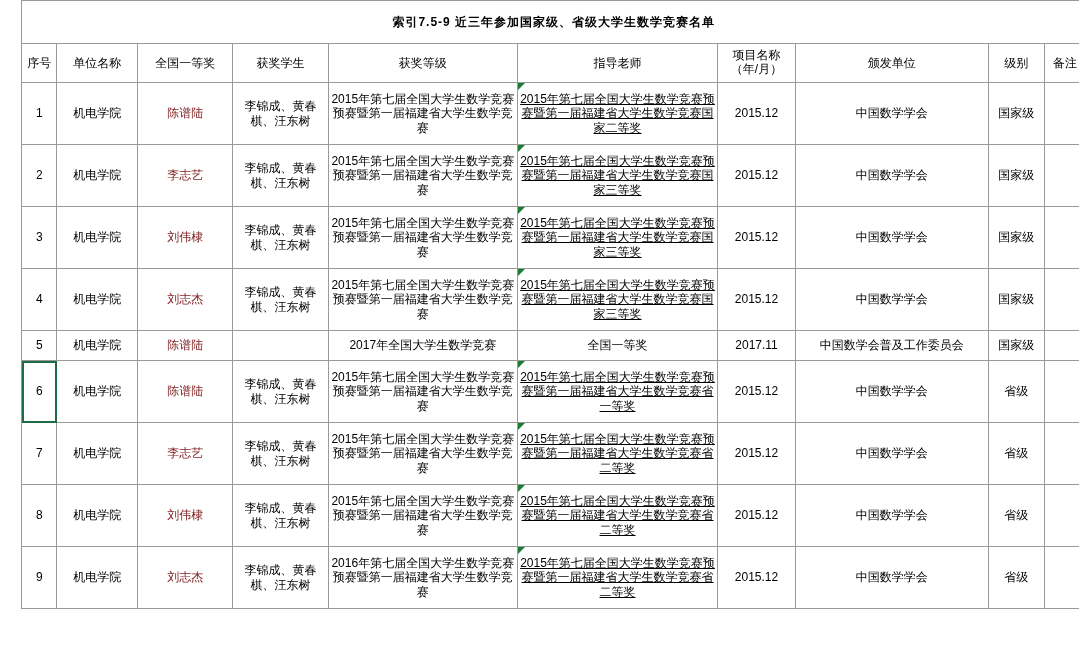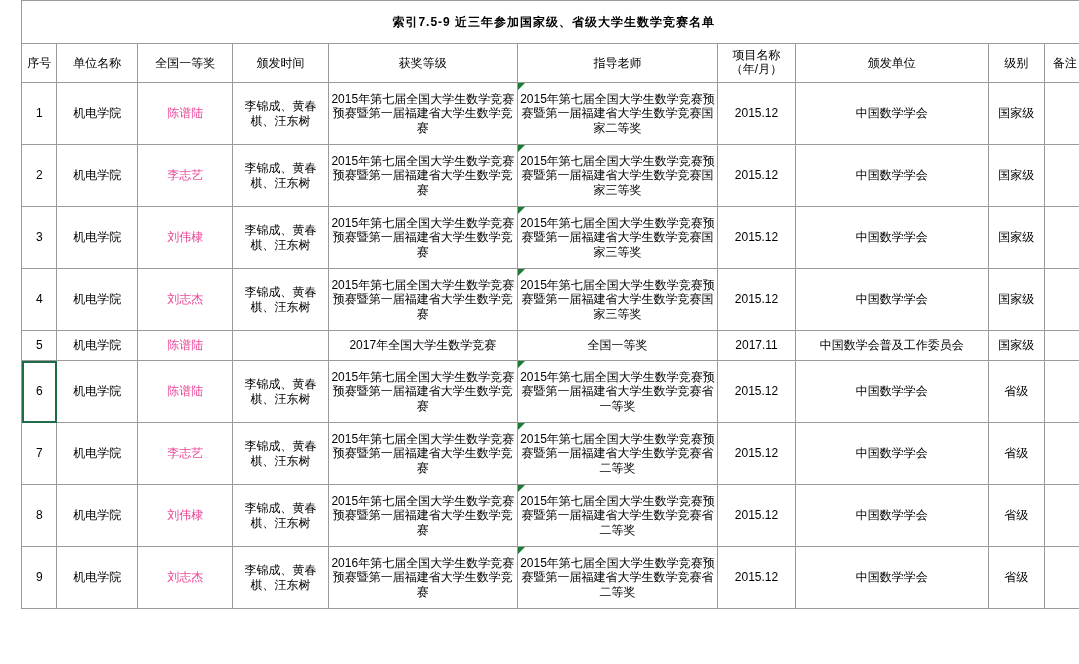--- a/index.html
+++ b/index.html
@@ -56,24 +56,25 @@
     color: #000;
   }
   .hdr td {
     height: 34px;
     font-size: 12px;
   }
   .hdr .two-line {
     line-height: 1.15;
   }
   .name-cell {
-    color: #ec4899;
+    color: #7f1d1d;
   }
   .mark {
     position: relative;
+    text-decoration: underline;
   }
   .mark::before {
     content: "";
     position: absolute;
     top: 0;
     left: 0;
     border-top: 7px solid #1e7b34;
     border-right: 7px solid transparent;
   }
   .selected {
@@ -109,21 +110,21 @@
     <tbody id="tbody">
       <tr class="title-row">
         <td class="rowhdr"></td>
         <td colspan="10">索引7.5-9 近三年参加国家级、省级大学生数学竞赛名单</td>
       </tr>
       <tr class="hdr">
         <td class="rowhdr"></td>
         <td>序号</td>
         <td>单位名称</td>
         <td>全国一等奖</td>
-        <td>颁发时间</td>
+        <td>获奖学生</td>
         <td>获奖等级</td>
         <td>指导老师</td>
         <td class="two-line">
           <div>项目名称</div>
           <div>（年/月）</div>
         </td>
         <td>颁发单位</td>
         <td>级别</td>
         <td>备注</td>
       </tr>

